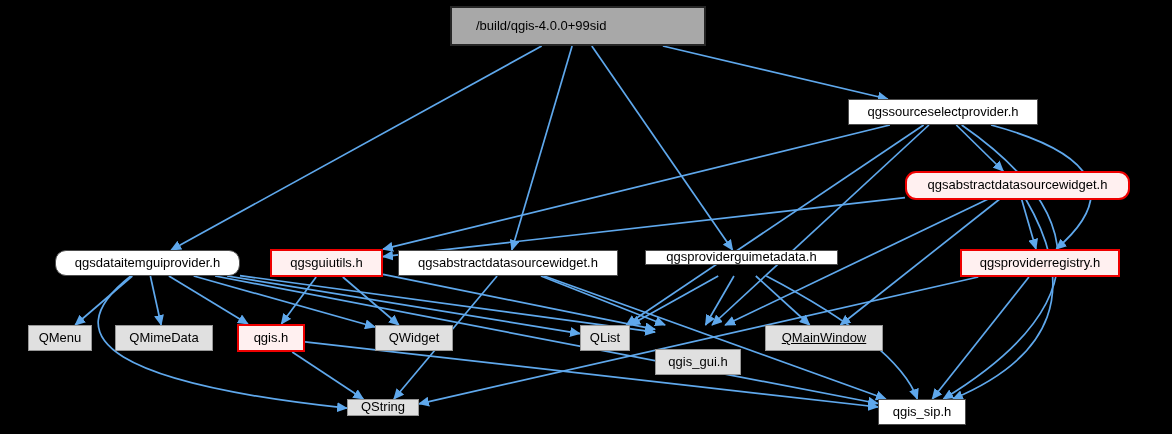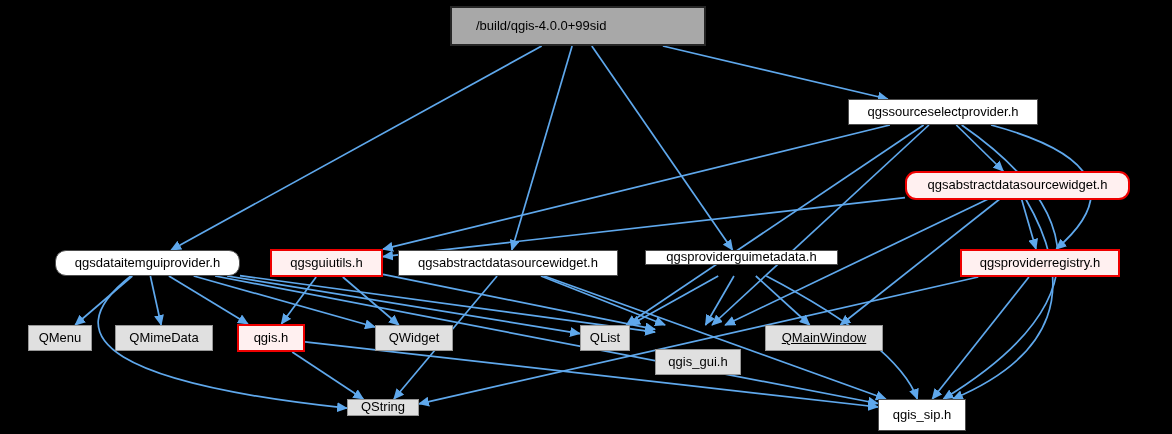--- a/index.html
+++ b/index.html
@@ -137,17 +137,17 @@
       </div>
       <div class="node kind-ext" style="left: 655px; top: 325px; width: 86px; height: 26px; margin-top: 24px;">
         <div class="lbl">qgis_gui.h</div>
       </div>
       <div class="node kind-ext" style="left: 765px; top: 325px; width: 118px; height: 26px; text-decoration: underline;">
         <div class="lbl">QMainWindow</div>
       </div>
       <div class="node kind-ext" style="left: 347px; top: 399px; width: 72px; height: 17px;">
         <div class="lbl">QString</div>
       </div>
-      <div class="node kind-header" style="left: 878px; top: 399px; width: 88px; height: 32px;">
+      <div class="node kind-header" style="left: 878px; top: 399px; width: 88px; height: 26px;">
         <div class="lbl">qgis_sip.h</div>
       </div>
     </div>
 </div>
 
 </body></html>

